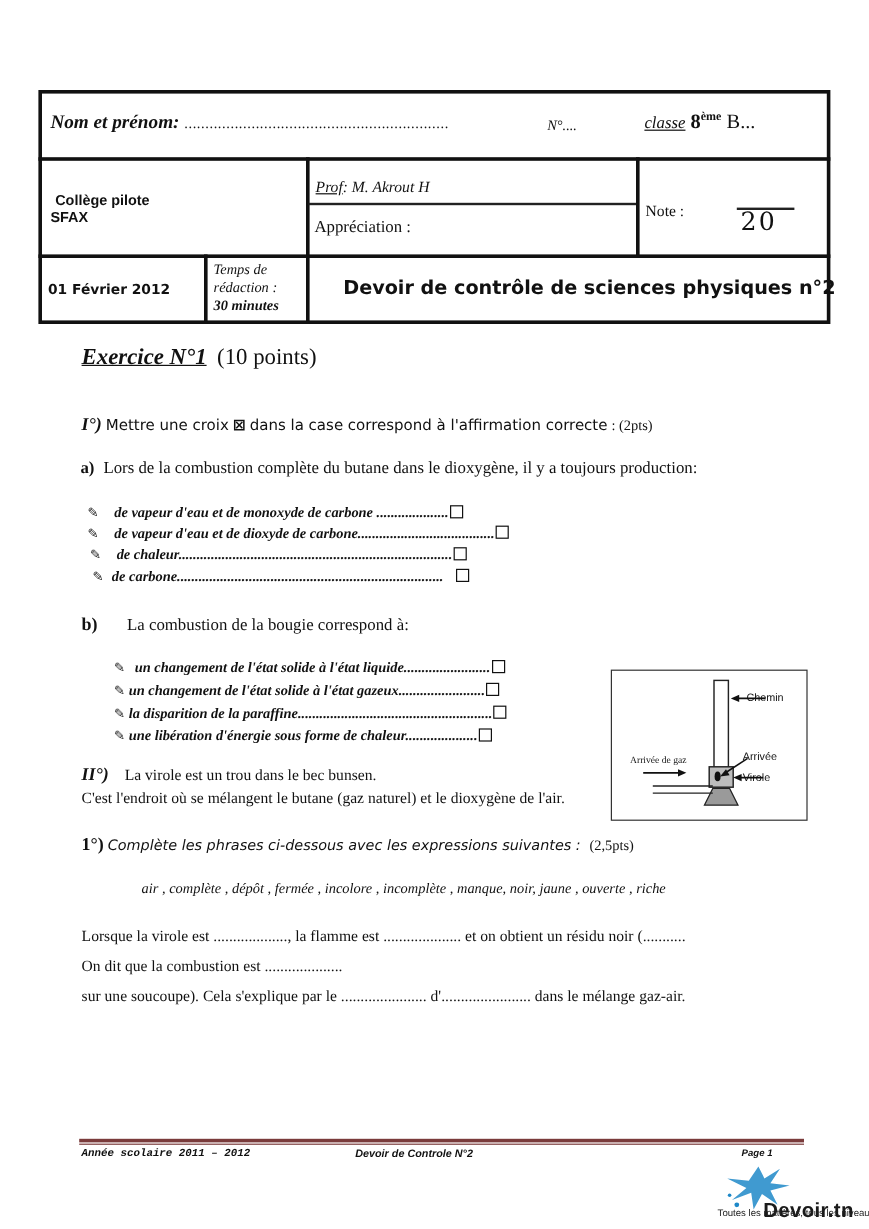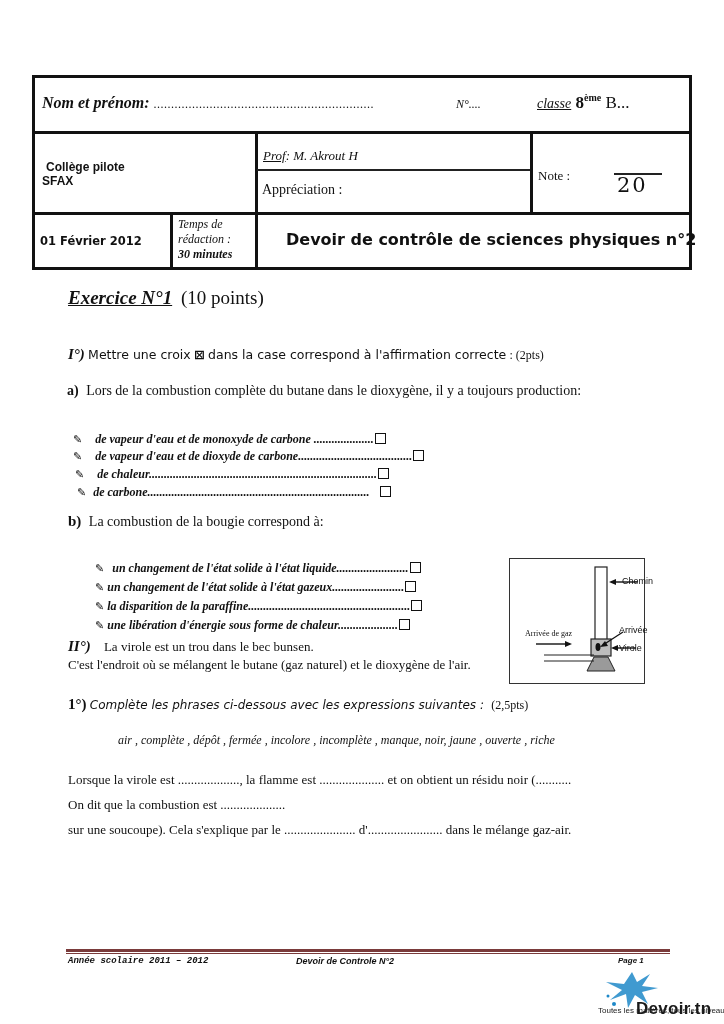--- a/index.html
+++ b/index.html
@@ -18,23 +18,23 @@
   .sans { font-family: "Liberation Sans", sans-serif; }
   .sansb { font-family: "Liberation Sans", sans-serif; font-weight: bold; }
   .comic { font-family: "DejaVu Sans", sans-serif; }
   .it { font-style: italic; }
   .b { font-weight: bold; }
   .u { text-decoration: underline; }
 
   .bullet { font-family: "DejaVu Sans", sans-serif; font-size: 11px; }
   .cb { display: inline-block; width: 9px; height: 9px; border: 1.3px solid #111;
         vertical-align: -1px; margin-left: 1px; }
-  .item { font-size: 12px; font-style: italic; font-weight: bold; margin-top: 12px; }
-
-  .diagram { position: absolute; left: 509px; top: 558px; width: 136px; height: 126px;
+  .item { font-size: 12px; font-style: italic; font-weight: bold; }
+
+  .diagram { position: absolute; left: 509px; top: 558px; width: 164px; height: 126px;
              border: 1.5px solid #333; box-sizing: border-box; }
   .footer-line1 { position: absolute; left: 66px; top: 949px; width: 604px; height: 3px; background: #7a3b3b; }
   .footer-line2 { position: absolute; left: 66px; top: 953px; width: 604px; height: 1px; background: #7a3b3b; }
 </style>
 </head>
 <body>
 
 <div class="hdr"></div>
 
 <div class="hline" style="left:32px; top:131px; width:660px;"></div>
@@ -106,21 +106,21 @@
   <span class="bullet">✎</span>
   <span style="margin-left:10px;">de chaleur............................................................................</span><span class="cb"></span>
 </div>
 <div class="abs item" style="left:77px; top:473px;">
   <span class="bullet">✎</span>
   <span style="margin-left:4px;">de carbone..........................................................................</span><span class="cb" style="margin-left:10px;"></span>
 </div>
 
 <div class="abs" style="left:68px; top:513px; font-size:14px;">
   <span class="b" style="font-size:15px;">b)</span>
-  <span style="margin-left:4px;">La combustion de la bougie  correspond à:</span>
+  <span style="margin-left:21px;">La combustion de la bougie  correspond à:</span>
 </div>
 
 <div class="abs item" style="left:95px; top:549px;">
   <span class="bullet">✎</span>
   <span style="margin-left:5px;">un changement de l'état solide à l'état liquide........................</span><span class="cb"></span>
 </div>
 <div class="abs item" style="left:95px; top:568px;">
   <span class="bullet">✎</span>
   <span>un changement de l'état solide à l'état gazeux........................</span><span class="cb"></span>
 </div>

